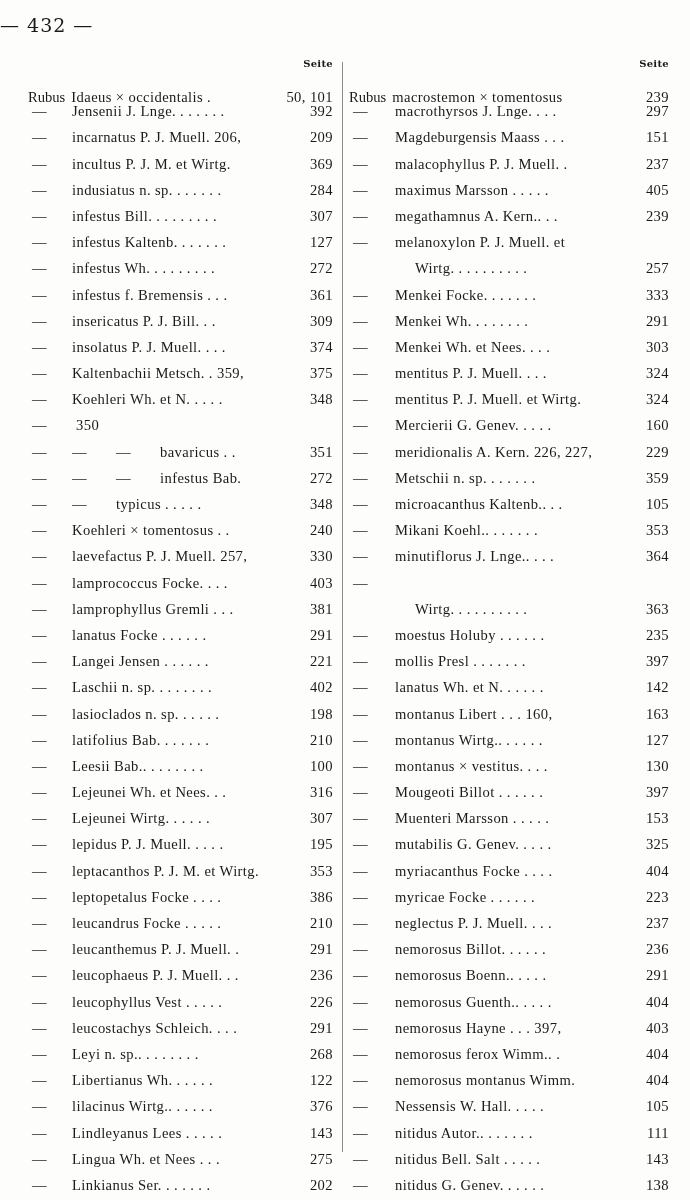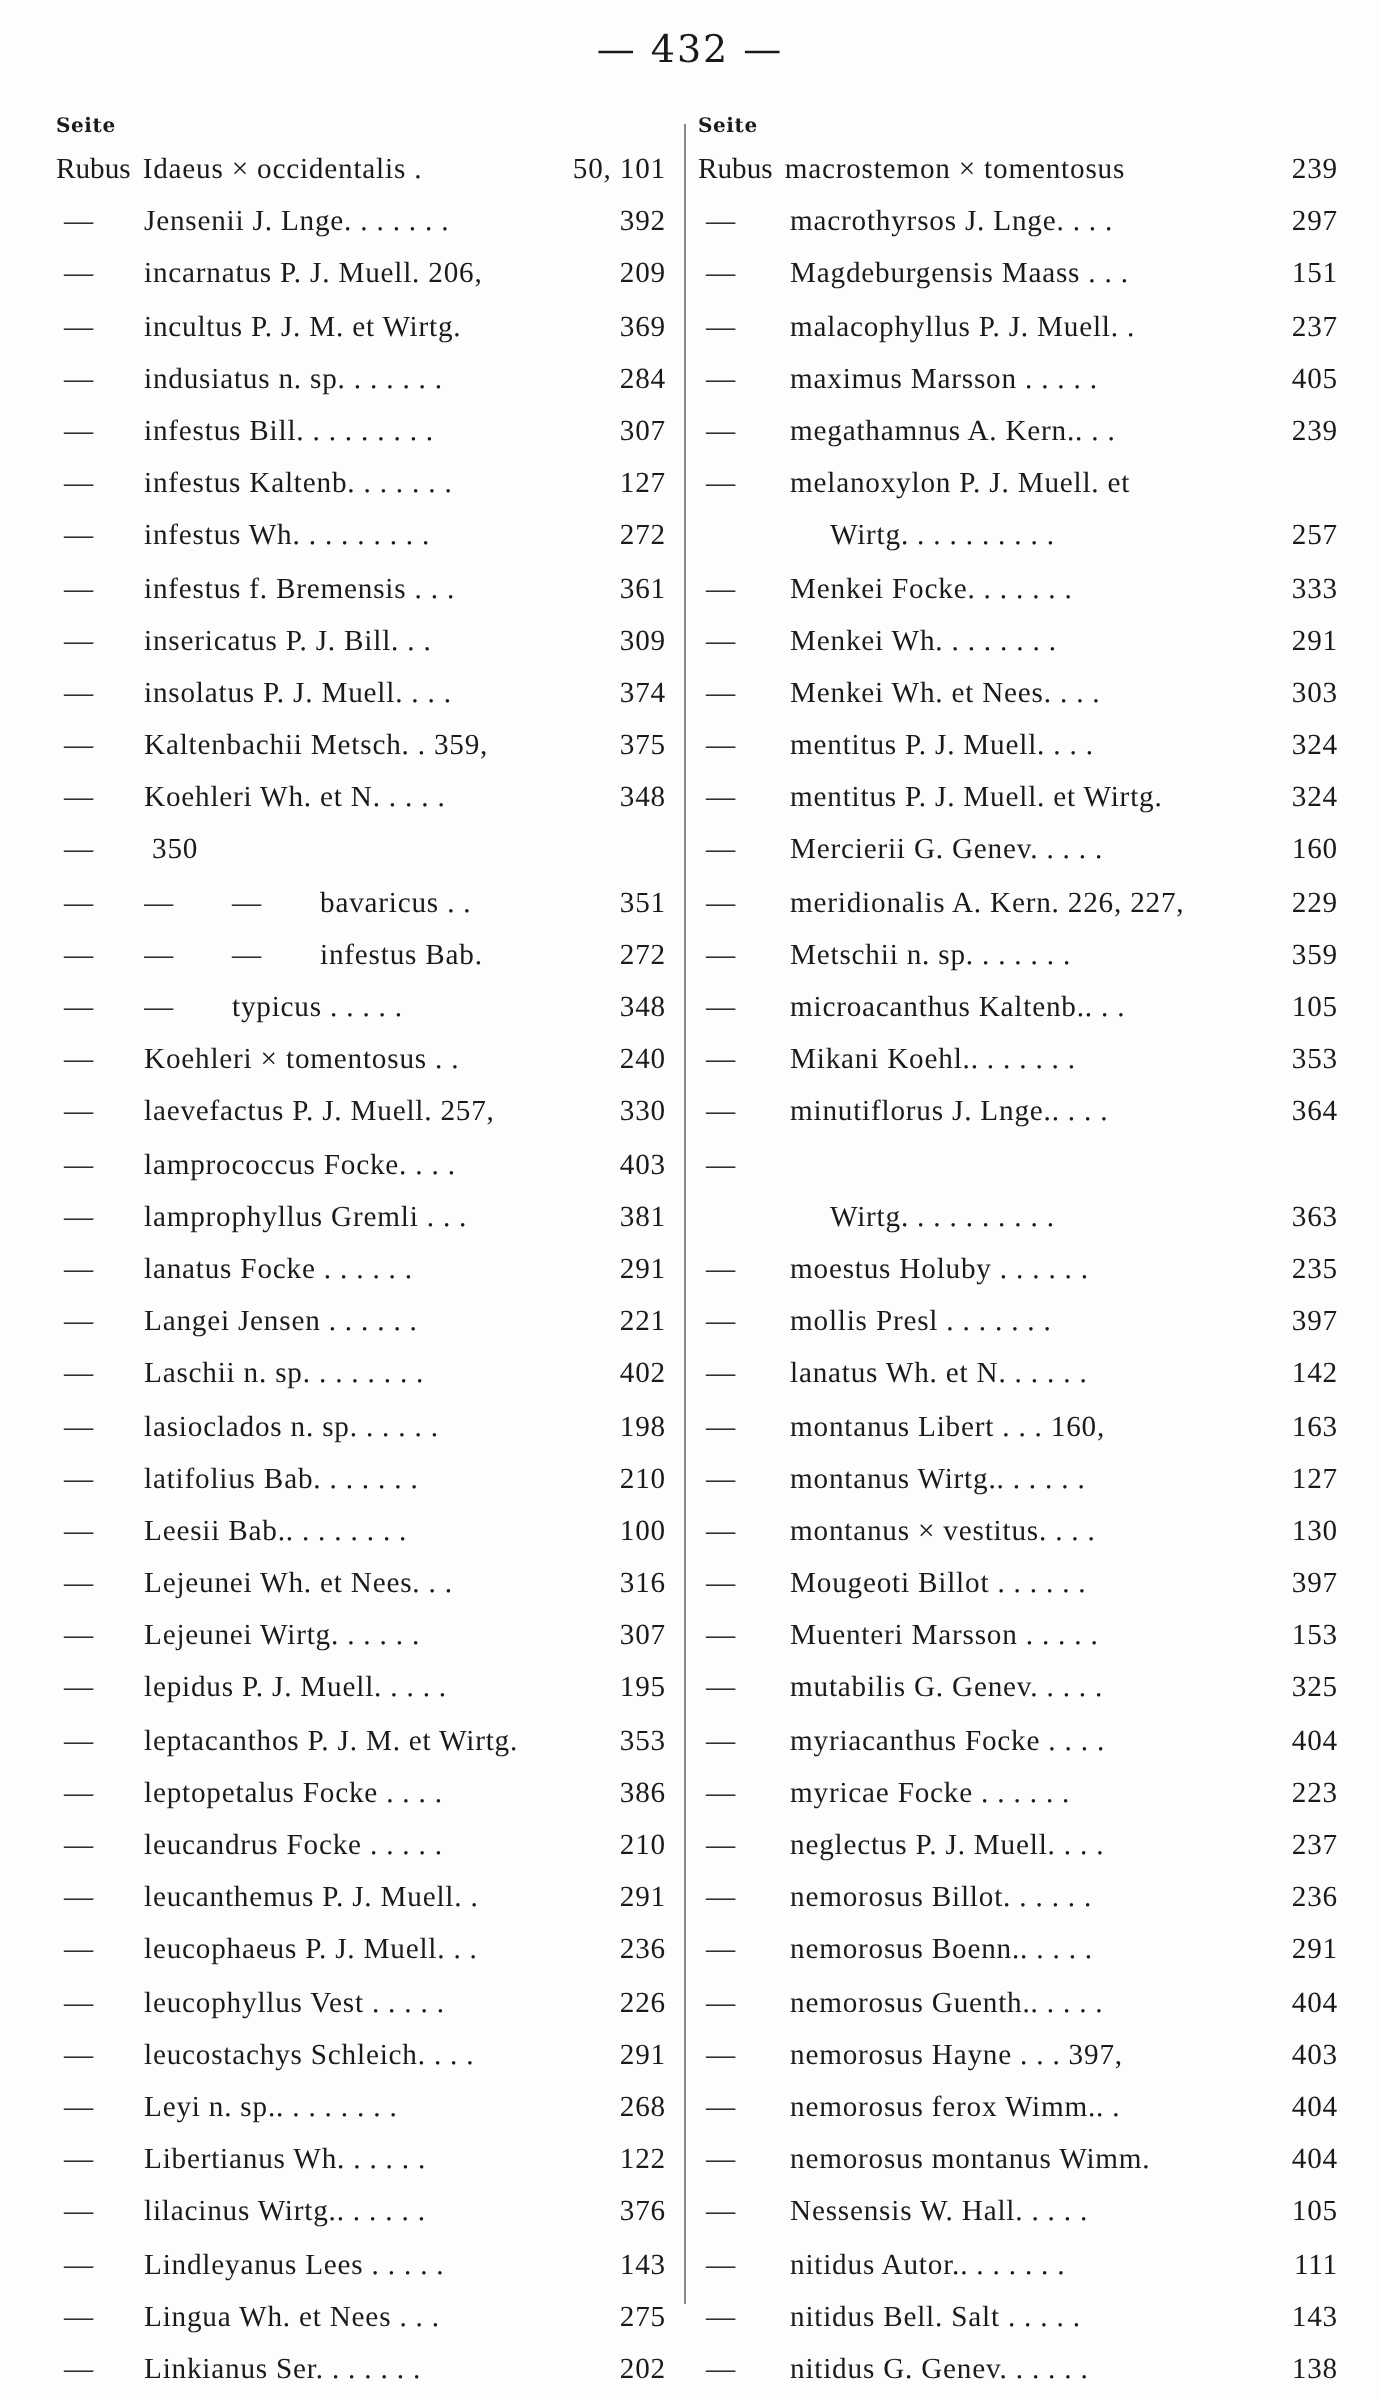--- a/index.html
+++ b/index.html
@@ -1,29 +1,29 @@
 <!DOCTYPE html>
 <html><head>
 <meta charset="utf-8">
 <style>
   html,body{margin:0;padding:0;}
   body{width:690px;height:1200px;background:#fdfdfb;position:relative;overflow:hidden;
        font-family:"DejaVu Serif","Liberation Serif",serif;color:#1a1a1a;}
-  .page-number{position:absolute;top:14px;left:0;width:690px;text-align:center;
+  .page-number{position:absolute;top:14px;left:0;width:690px;
        font-size:19px;letter-spacing:1px;}
   .col{position:absolute;top:58px;}
   .col-left{left:28px;width:305px;}
   .col-right{left:349px;width:320px;}
   .divider{position:absolute;left:342px;top:62px;width:1px;height:1090px;background:#8a8a8a;}
-  .seite{height:14px;font-size:10px;font-weight:bold;letter-spacing:.3px;}
+  .seite{height:14px;text-align:right;font-size:10px;font-weight:bold;letter-spacing:.3px;}
   .row{height:26.2px;line-height:26.2px;display:flex;align-items:baseline;white-space:nowrap;
        font-size:14.6px;font-family:"Liberation Serif",serif;}
   .dash{flex:0 0 auto;width:44px;text-align:left;padding-left:4px;box-sizing:border-box;}
   .col-right .dash{width:46px;}
-  .genus{flex:0 0 auto;width:auto;margin-right:6px;}
+  .genus{flex:0 0 auto;width:auto;margin-right:6px;margin-top:12px;}
   .name{flex:1 1 auto;overflow:hidden;letter-spacing:.4px;}
   .name.indent2{padding-left:20px;}
   .page{flex:0 0 auto;text-align:right;padding-left:4px;letter-spacing:.4px;}
   .sub{display:inline-block;width:44px;text-align:left;}
 </style>
 </head>
 <body>
 
 <div class="page-number">— 432 —</div>
 

